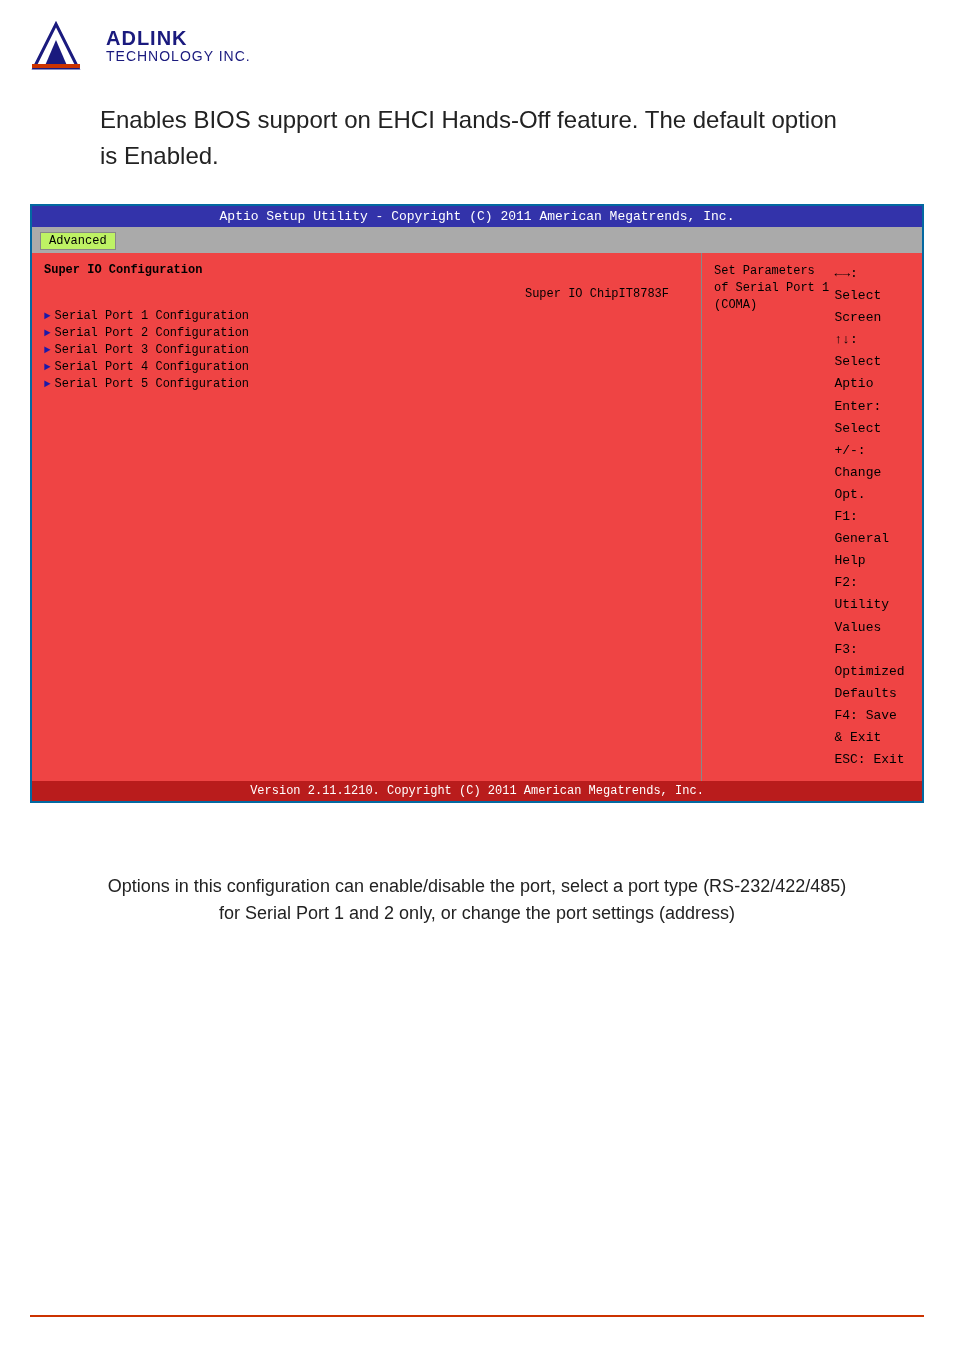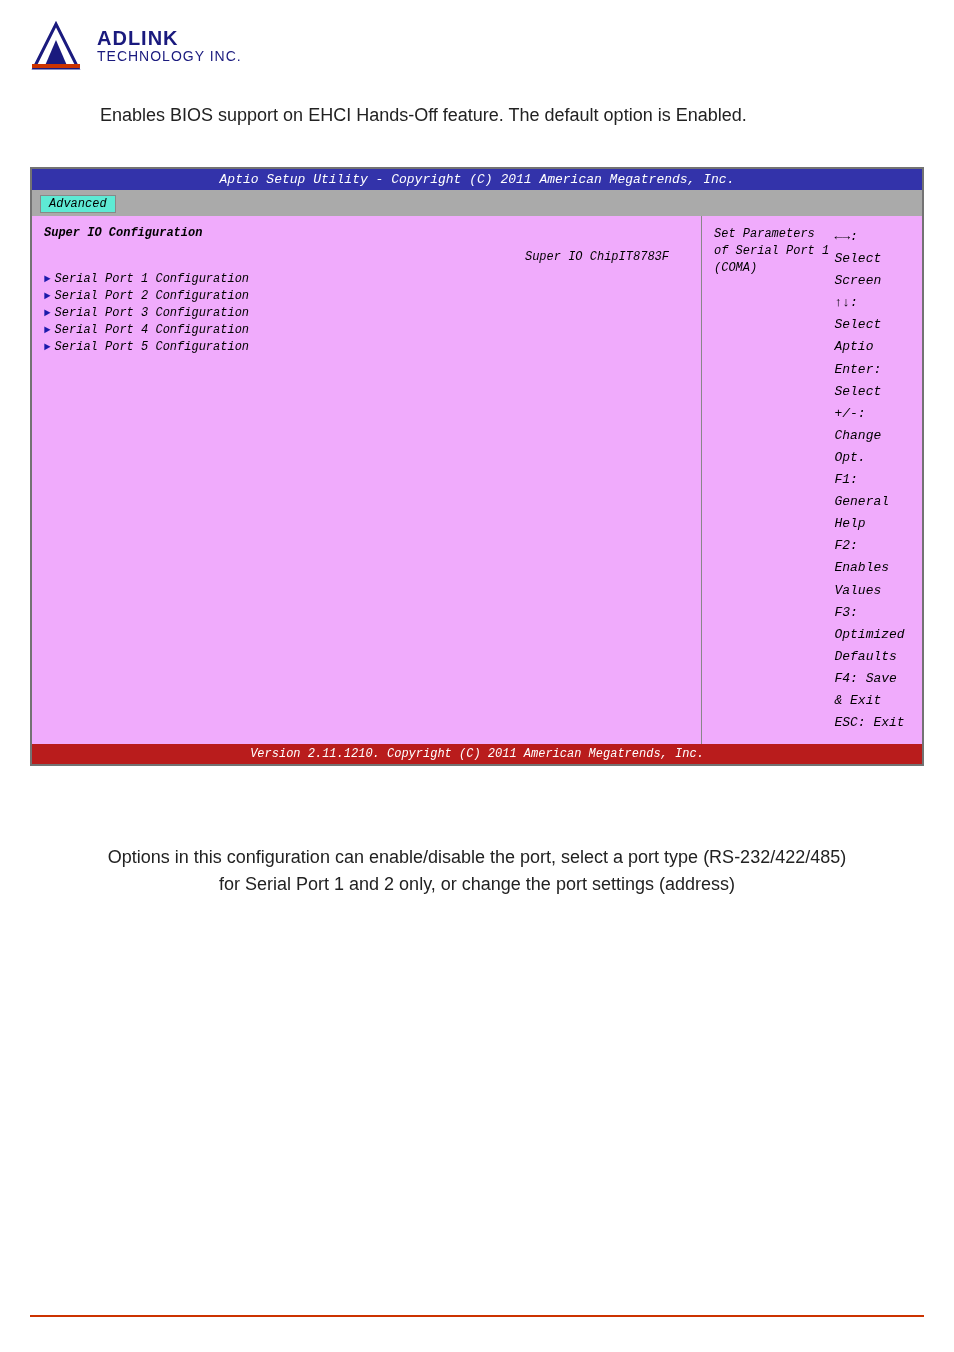--- a/index.html
+++ b/index.html
@@ -13,21 +13,21 @@
 
     
     .header {
       padding: 20px 30px;
       display: flex;
       align-items: center;
     }
     .logo-container {
       display: flex;
       align-items: center;
-      gap: 15px;
+      gap: 24px;
     }
     .logo-icon {
       width: 52px;
       height: 52px;
     }
     .logo-text {
       display: flex;
       flex-direction: column;
       line-height: 1.1;
     }
@@ -39,60 +39,59 @@
     }
     .logo-sub {
       font-size: 14px;
       color: #1a1a7e;
       letter-spacing: 1px;
     }
 
     
     .top-description {
       padding: 10px 100px 30px 100px;
-      font-size: 18px;
+      font-size: 24px;
       color: #222;
       line-height: 1.5;
     }
 
     
     .bios-container {
-      margin: 8px 30px;
-      border: 2px solid #737373;
+      margin: 0 30px;
+      border: 2px solid #0369a1;
       background: #aaaaaa;
-      font-style: italic;
     }
 
     .bios-title-bar {
       background: #3333aa;
       color: #ffffff;
       text-align: center;
       font-family: 'Courier New', monospace;
       font-size: 13px;
       padding: 3px 0;
     }
 
     .bios-tab-bar {
       background: #aaaaaa;
       padding: 3px 8px;
     }
 
     .bios-tab {
       display: inline-block;
-      background: #5eead4;
+      background: #bef264;
       border: 1px solid #888;
       padding: 1px 8px;
       font-family: 'Courier New', monospace;
       font-size: 12px;
       color: #000;
     }
 
     .bios-main {
       display: flex;
-      background: #f0abfc;
+      background: #ef4444;
       min-height: 380px;
     }
 
     .bios-left {
       flex: 1;
       padding: 10px 12px;
       font-family: 'Courier New', monospace;
       font-size: 12px;
       color: #000;
       border-right: 1px solid #888888;
@@ -250,21 +249,21 @@
       <div class="bios-help-text">Set Parameters of Serial Port 1 (COMA)</div>
 
       <hr class="bios-divider">
 
       <div class="bios-keys">
         <div>←→: Select Screen</div>
         <div>↑↓: Select Aptio</div>
         <div>Enter: Select</div>
         <div>+/-: Change Opt.</div>
         <div>F1: General Help</div>
-        <div>F2: Enables Values</div>
+        <div>F2: Utility Values</div>
         <div>F3: Optimized Defaults</div>
         <div>F4: Save &amp; Exit</div>
         <div>ESC: Exit</div>
       </div>
     </div>
 
   </div>
 
   <div class="bios-footer">Version 2.11.1210. Copyright (C) 2011 American Megatrends, Inc.</div>
 </div>

